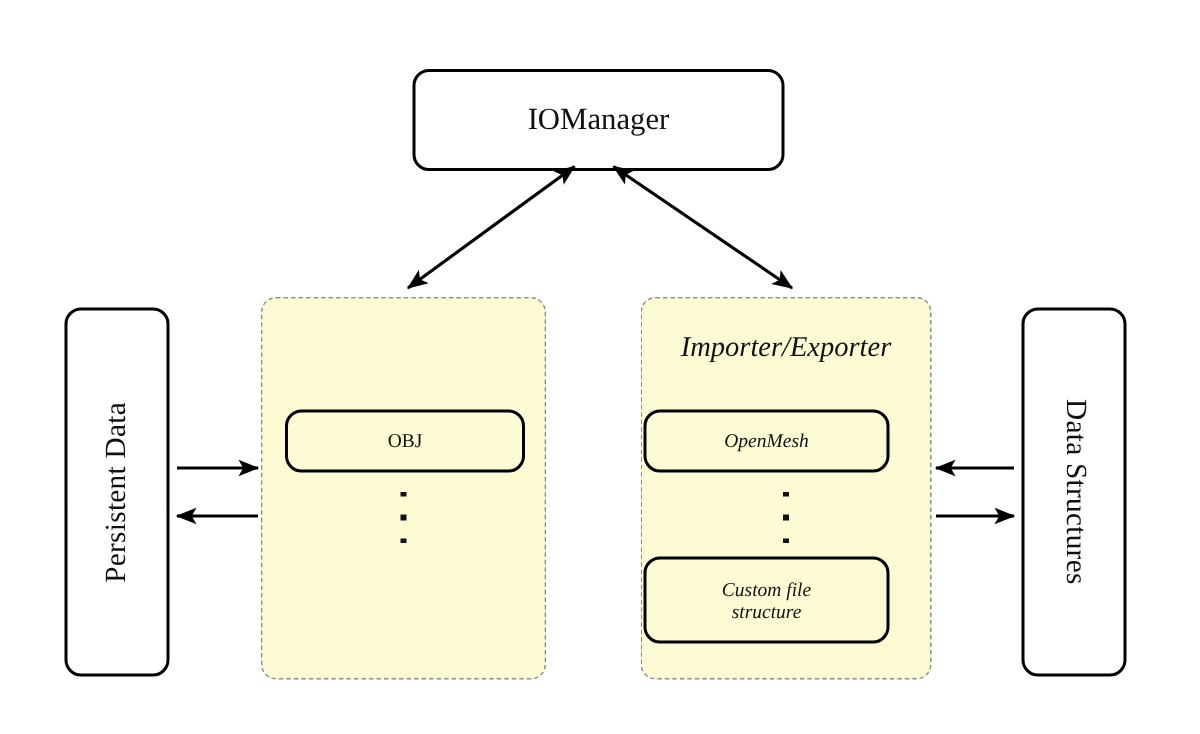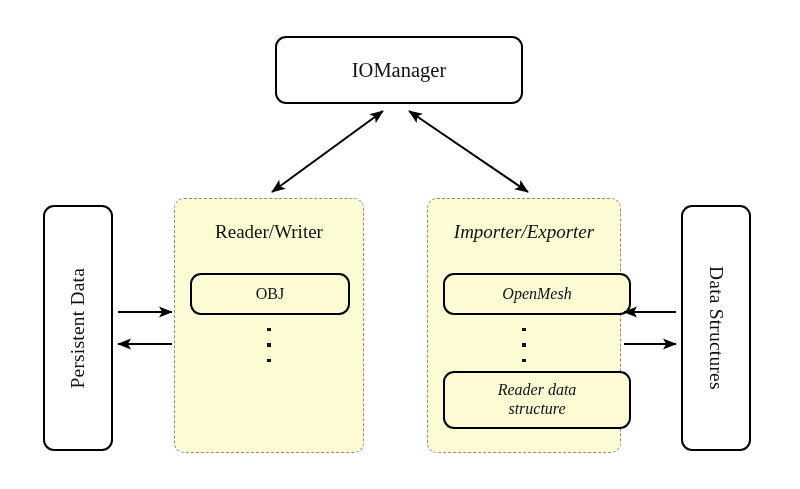--- a/index.html
+++ b/index.html
@@ -25,21 +25,21 @@
     background: #ffffff;
     display: flex;
     align-items: center;
     justify-content: center;
     text-align: center;
     color: #111111;
   }
 
   #iomanager-box {
     left: 275px;
-    top: 36px;
+    top: 46px;
     width: 248px;
     height: 68px;
     font-size: 20.5px;
   }
 
   #persistent-data-box {
     left: 43px;
     top: 205px;
     width: 70px;
     height: 246px;
@@ -92,26 +92,26 @@
   .inner-box {
     position: absolute;
     box-sizing: border-box;
     border: 2.4px solid #000000;
     border-radius: 11px;
     background: #fcfbd4;
     display: flex;
     align-items: center;
     justify-content: center;
     text-align: center;
-    font-size: 16px;
+    font-size: 13px;
     line-height: 1.18;
     color: #111111;
   }
   #reader-writer-panel .inner-box { left: 15px; width: 160px; }
-  #importer-exporter-panel .inner-box { left: 15px; width: 188px; }
+  #importer-exporter-panel .inner-box { left: 1px; width: 164px; }
 
   .inner-top   { top: 74px;  height: 42px; }
   .inner-bot   { top: 172px; height: 58px; }
 
   
   .vdots {
     position: absolute;
     left: 0;
     right: 0;
     top: 126px;
@@ -151,21 +151,20 @@
 
   <div class="hard-box" id="persistent-data-box">
     <span class="vtext-up">Persistent Data</span>
   </div>
 
   <div class="hard-box" id="data-structures-box">
     <span class="vtext-down">Data Structures</span>
   </div>
 
   <div class="group-panel" id="reader-writer-panel">
-    <div class="group-title">Reader/Writer</div>
 
     <div class="inner-box inner-top">
       <span>OBJ</span>
     </div>
 
     <div class="vdots">
       <i></i>
       <i></i>
       <i></i>
     </div>
@@ -180,21 +179,21 @@
     </div>
 
     <div class="vdots">
       <i></i>
       <i></i>
       <i></i>
     </div>
 
     <div class="inner-box inner-bot">
       <span>
-        <span>Reader data</span><br>
+        <span>Custom file</span><br>
         <span>structure</span>
       </span>
     </div>
   </div>
 
   <svg id="arrow-layer" viewBox="0 0 800 489">
     <defs>
       <marker id="head" markerWidth="7" markerHeight="7" refX="6.2" refY="3" orient="auto" markerUnits="strokeWidth">
         <path d="M0,0.35 L6.6,3 L0,5.65 L1.5,3 Z" fill="#000000"></path>
       </marker>

